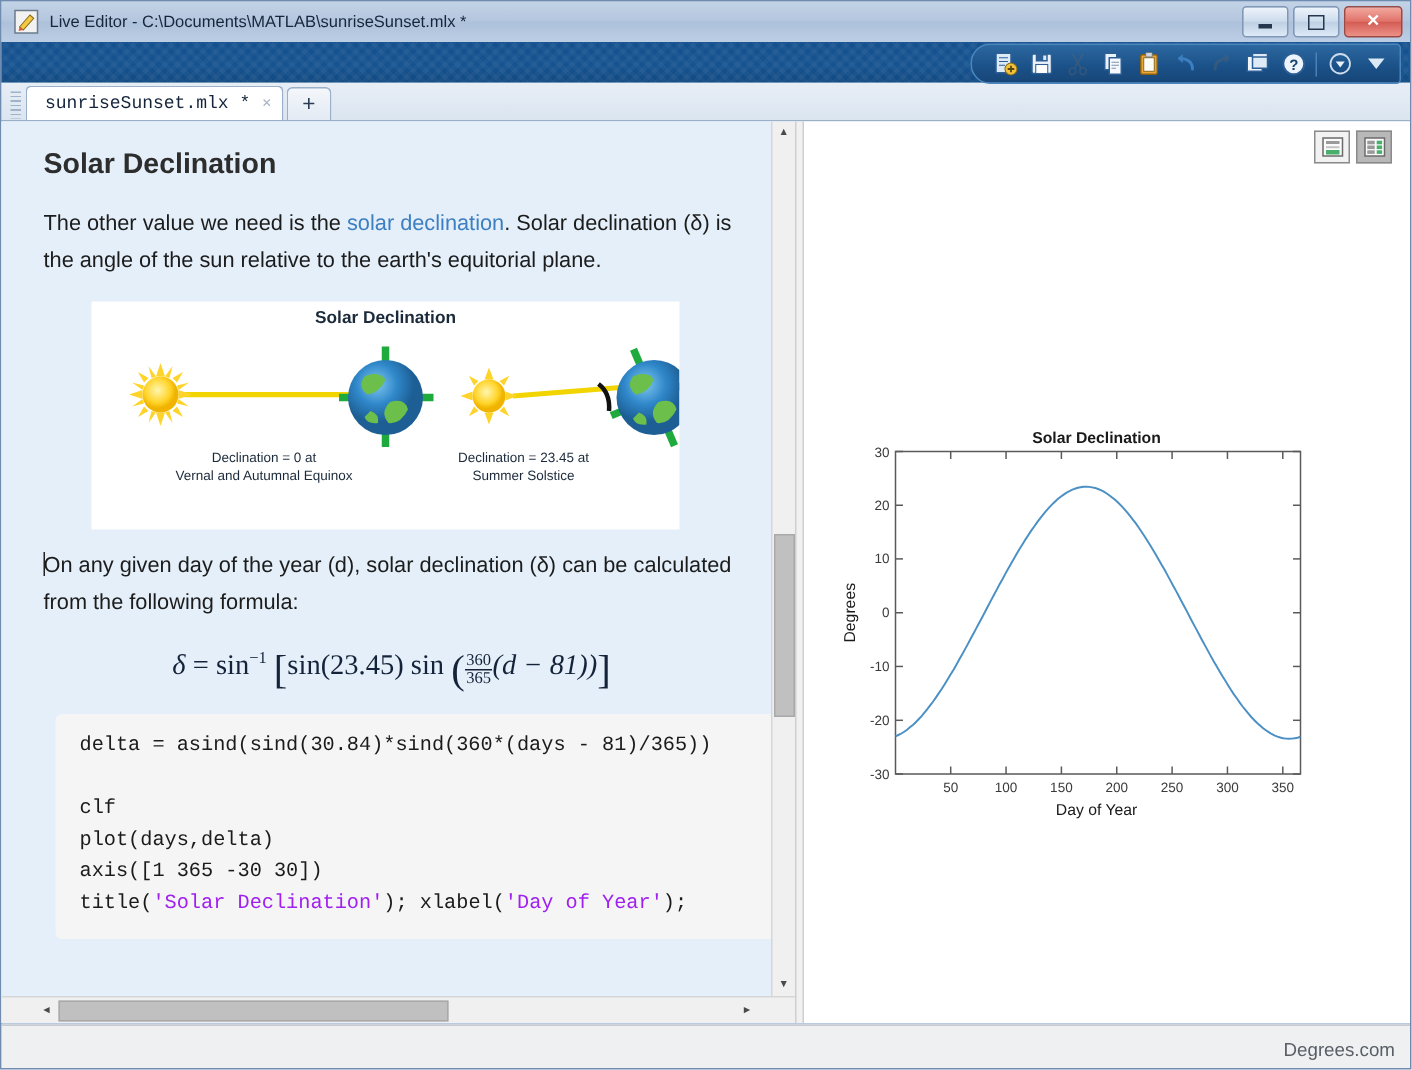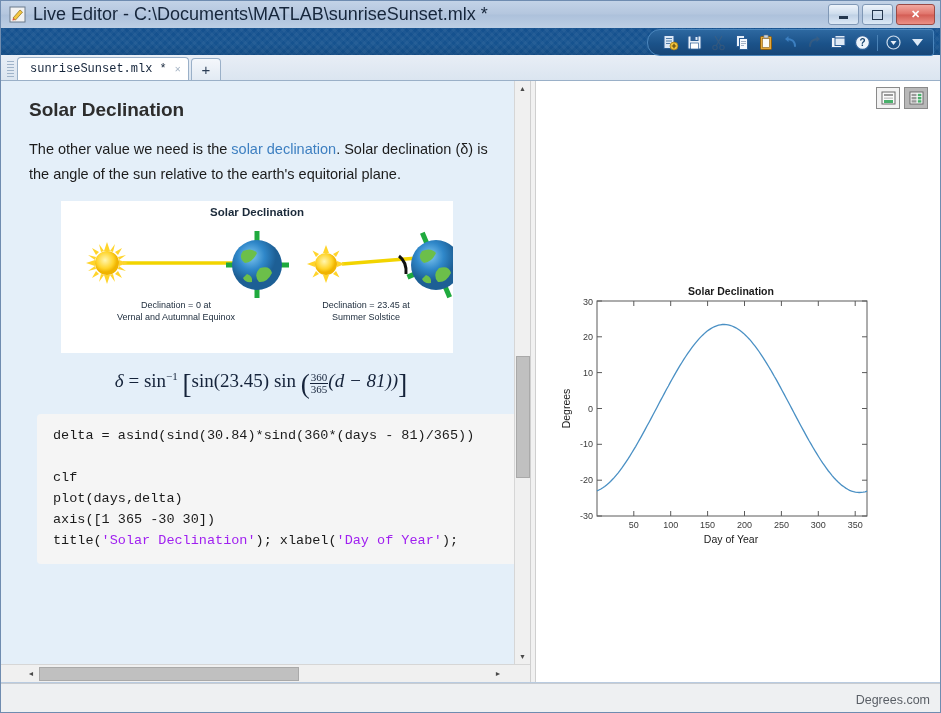--- a/index.html
+++ b/index.html
@@ -133,21 +133,21 @@
 <div class="app">
 
   <div class="titlebar">
     <span class="titlebar-icon">
       <svg width="17" height="17" viewBox="0 0 17 17">
         <rect x="1" y="1" width="15" height="15" fill="#f2f2f2" stroke="#6b7b8c"></rect>
         <path d="M4 12 L11 4 L13.5 6.2 L6.5 14 Z" fill="#f5c842" stroke="#8a6d1a" stroke-width=".7"></path>
         <path d="M4 12 L6.5 14 L3.4 14.6 Z" fill="#e05a3a"></path>
       </svg>
     </span>
-    <span style="font-size:18px;color:#16263b;">Live Editor - C:\Documents\MATLAB\sunriseSunset.mlx *</span>
+    <span style="font-size:11px;color:#16263b;">Live Editor - C:\Documents\MATLAB\sunriseSunset.mlx *</span>
 
     <div class="win-btns">
       <div class="win-btn">
           <span class="min-glyph"></span>
         </div>
       <div class="win-btn">
           <span class="max-glyph"></span>
         </div>
       <div class="win-btn close">
           <span class="win-glyph">✕</span>
@@ -325,26 +325,27 @@
               <circle cx="375" cy="47" r="25" fill="url(#earthg)"></circle>
               <path d="M361 33 q9 -4 14 2 q-4 9 -12 10 q-7 -5 -2 -12Z" fill="#6cbf4a"></path>
               <path d="M378 50 q10 -3 12 5 q-5 10 -13 9 q-6 -7 1 -14Z" fill="#6cbf4a"></path>
               <path d="M365 57 q6 2 5 8 q-7 1 -9 -4Z" fill="#6cbf4a"></path>
               <path d="M338 38 q8 6 7 18" stroke="#111111" stroke-width="3" fill="none"></path>
             </svg>
             <div class="fig-cap" style="left:30px;top:98px;">
               <span>Declination = 0 at</span><br>
               <span>Vernal and Autumnal Equinox</span>
             </div>
-            <div class="fig-cap" style="left:220px;top:98px;">
+            <div class="fig-cap" style="left:203px;top:98px;">
               <span>Declination = 23.45 at</span><br>
               <span>Summer Solstice</span>
             </div>
           </div>
 
+          <p class="doc-p"><span class="caret"></span><span>On any given day of the year (d), solar declination (δ) can be calculated from the following formula:</span></p>
 
           <div class="formula">
             <span class="it">δ</span>
             <span>=</span>
             <span>sin</span><sup>−1</sup>
             <span class="bigbr">[</span><span>sin(23.45) sin</span>
             <span class="bigbr">(</span><span class="frac"><span class="num">360</span><span class="den">365</span></span><span class="it">(d − 81))</span><span class="bigbr">]</span>
           </div>
 
           <div class="codeblock"><span>delta = asind(sind(30.84)*sind(360*(days - 81)/365))</span>

